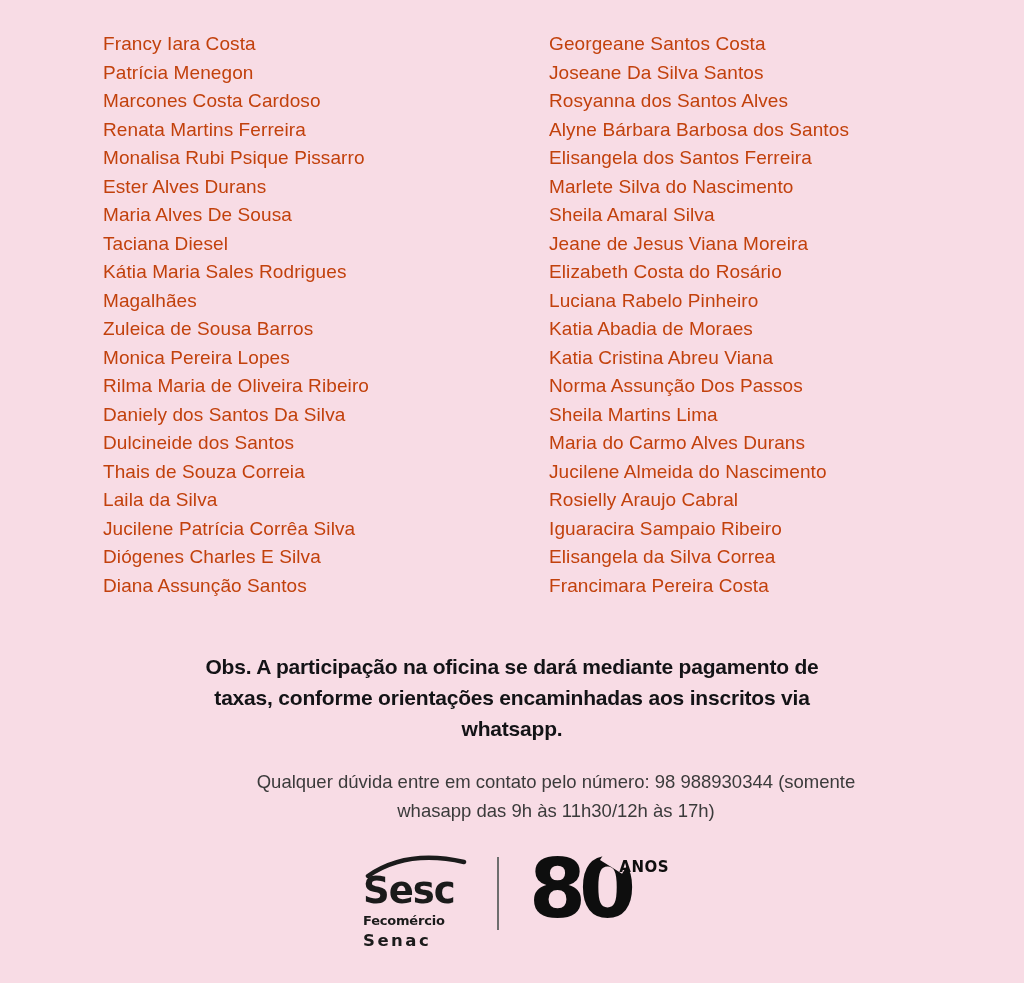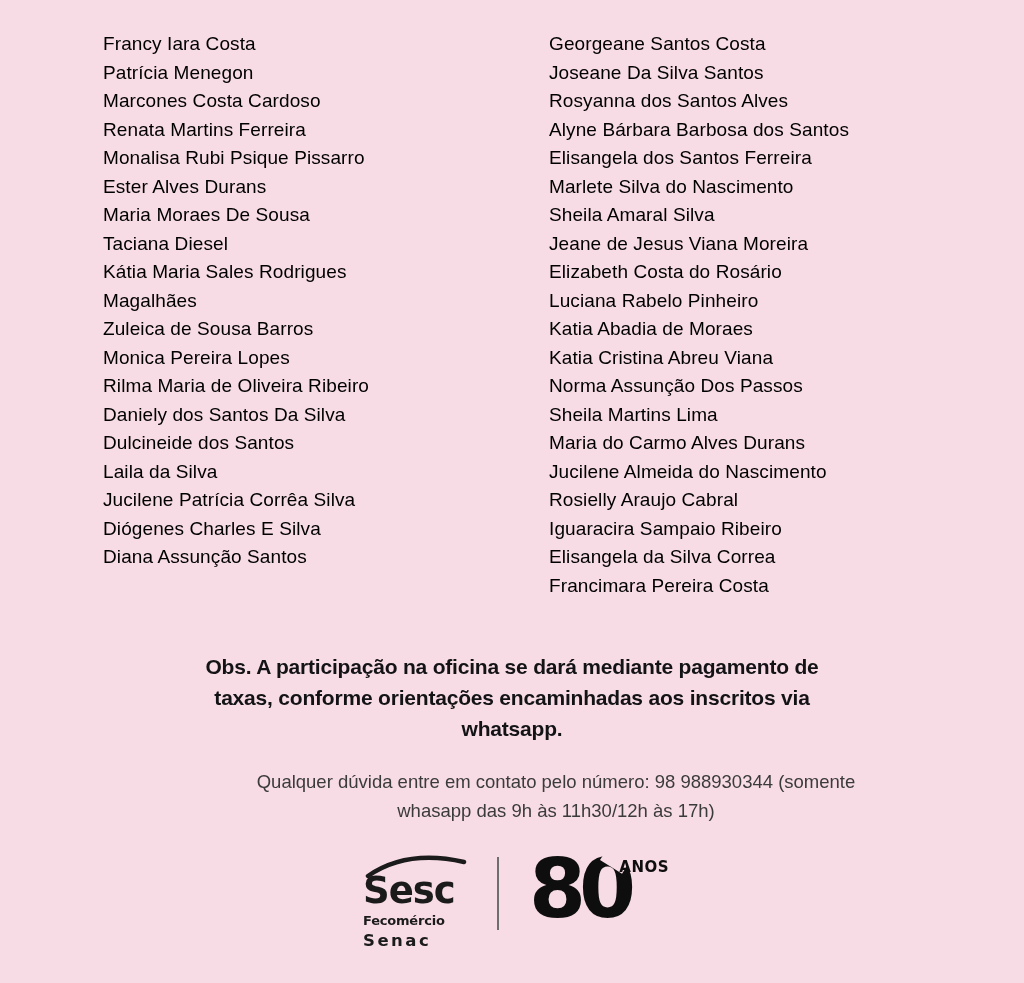--- a/index.html
+++ b/index.html
@@ -11,21 +11,21 @@
     overflow:hidden;
   }
   .canvas{position:absolute;inset:0;}
 
   
   .names{
     position:absolute;
     top:30px;
     font-size:19px;
     line-height:28.5px;
-    color:#000000;
+    color:#c2410c;
     letter-spacing:0.1px;
     white-space:nowrap;
   }
   .col-left{left:103px;}
   .col-right{left:549px;}
   .name-line{height:28.5px;}
 
   
   .note{
     position:absolute;
@@ -123,29 +123,30 @@
 
 <div class="canvas">
 
   <div class="names col-left">
       <div class="name-line">Francy Iara Costa</div>
       <div class="name-line">Patrícia Menegon</div>
       <div class="name-line">Marcones Costa Cardoso</div>
       <div class="name-line">Renata Martins Ferreira</div>
       <div class="name-line">Monalisa Rubi Psique Pissarro</div>
       <div class="name-line">Ester Alves Durans</div>
-      <div class="name-line">Maria Moraes De Sousa</div>
+      <div class="name-line">Maria Alves De Sousa</div>
       <div class="name-line">Taciana Diesel</div>
       <div class="name-line">Kátia Maria Sales Rodrigues</div>
       <div class="name-line">Magalhães</div>
       <div class="name-line">Zuleica de Sousa Barros</div>
       <div class="name-line">Monica Pereira Lopes</div>
       <div class="name-line">Rilma Maria de Oliveira Ribeiro</div>
       <div class="name-line">Daniely dos Santos Da Silva</div>
       <div class="name-line">Dulcineide dos Santos</div>
+      <div class="name-line">Thais de Souza Correia</div>
       <div class="name-line">Laila da Silva</div>
       <div class="name-line">Jucilene Patrícia Corrêa Silva</div>
       <div class="name-line">Diógenes Charles E Silva</div>
       <div class="name-line">Diana Assunção Santos</div>
     </div>
 
   <div class="names col-right">
       <div class="name-line">Georgeane Santos Costa</div>
       <div class="name-line">Joseane Da Silva Santos</div>
       <div class="name-line">Rosyanna dos Santos Alves</div>

